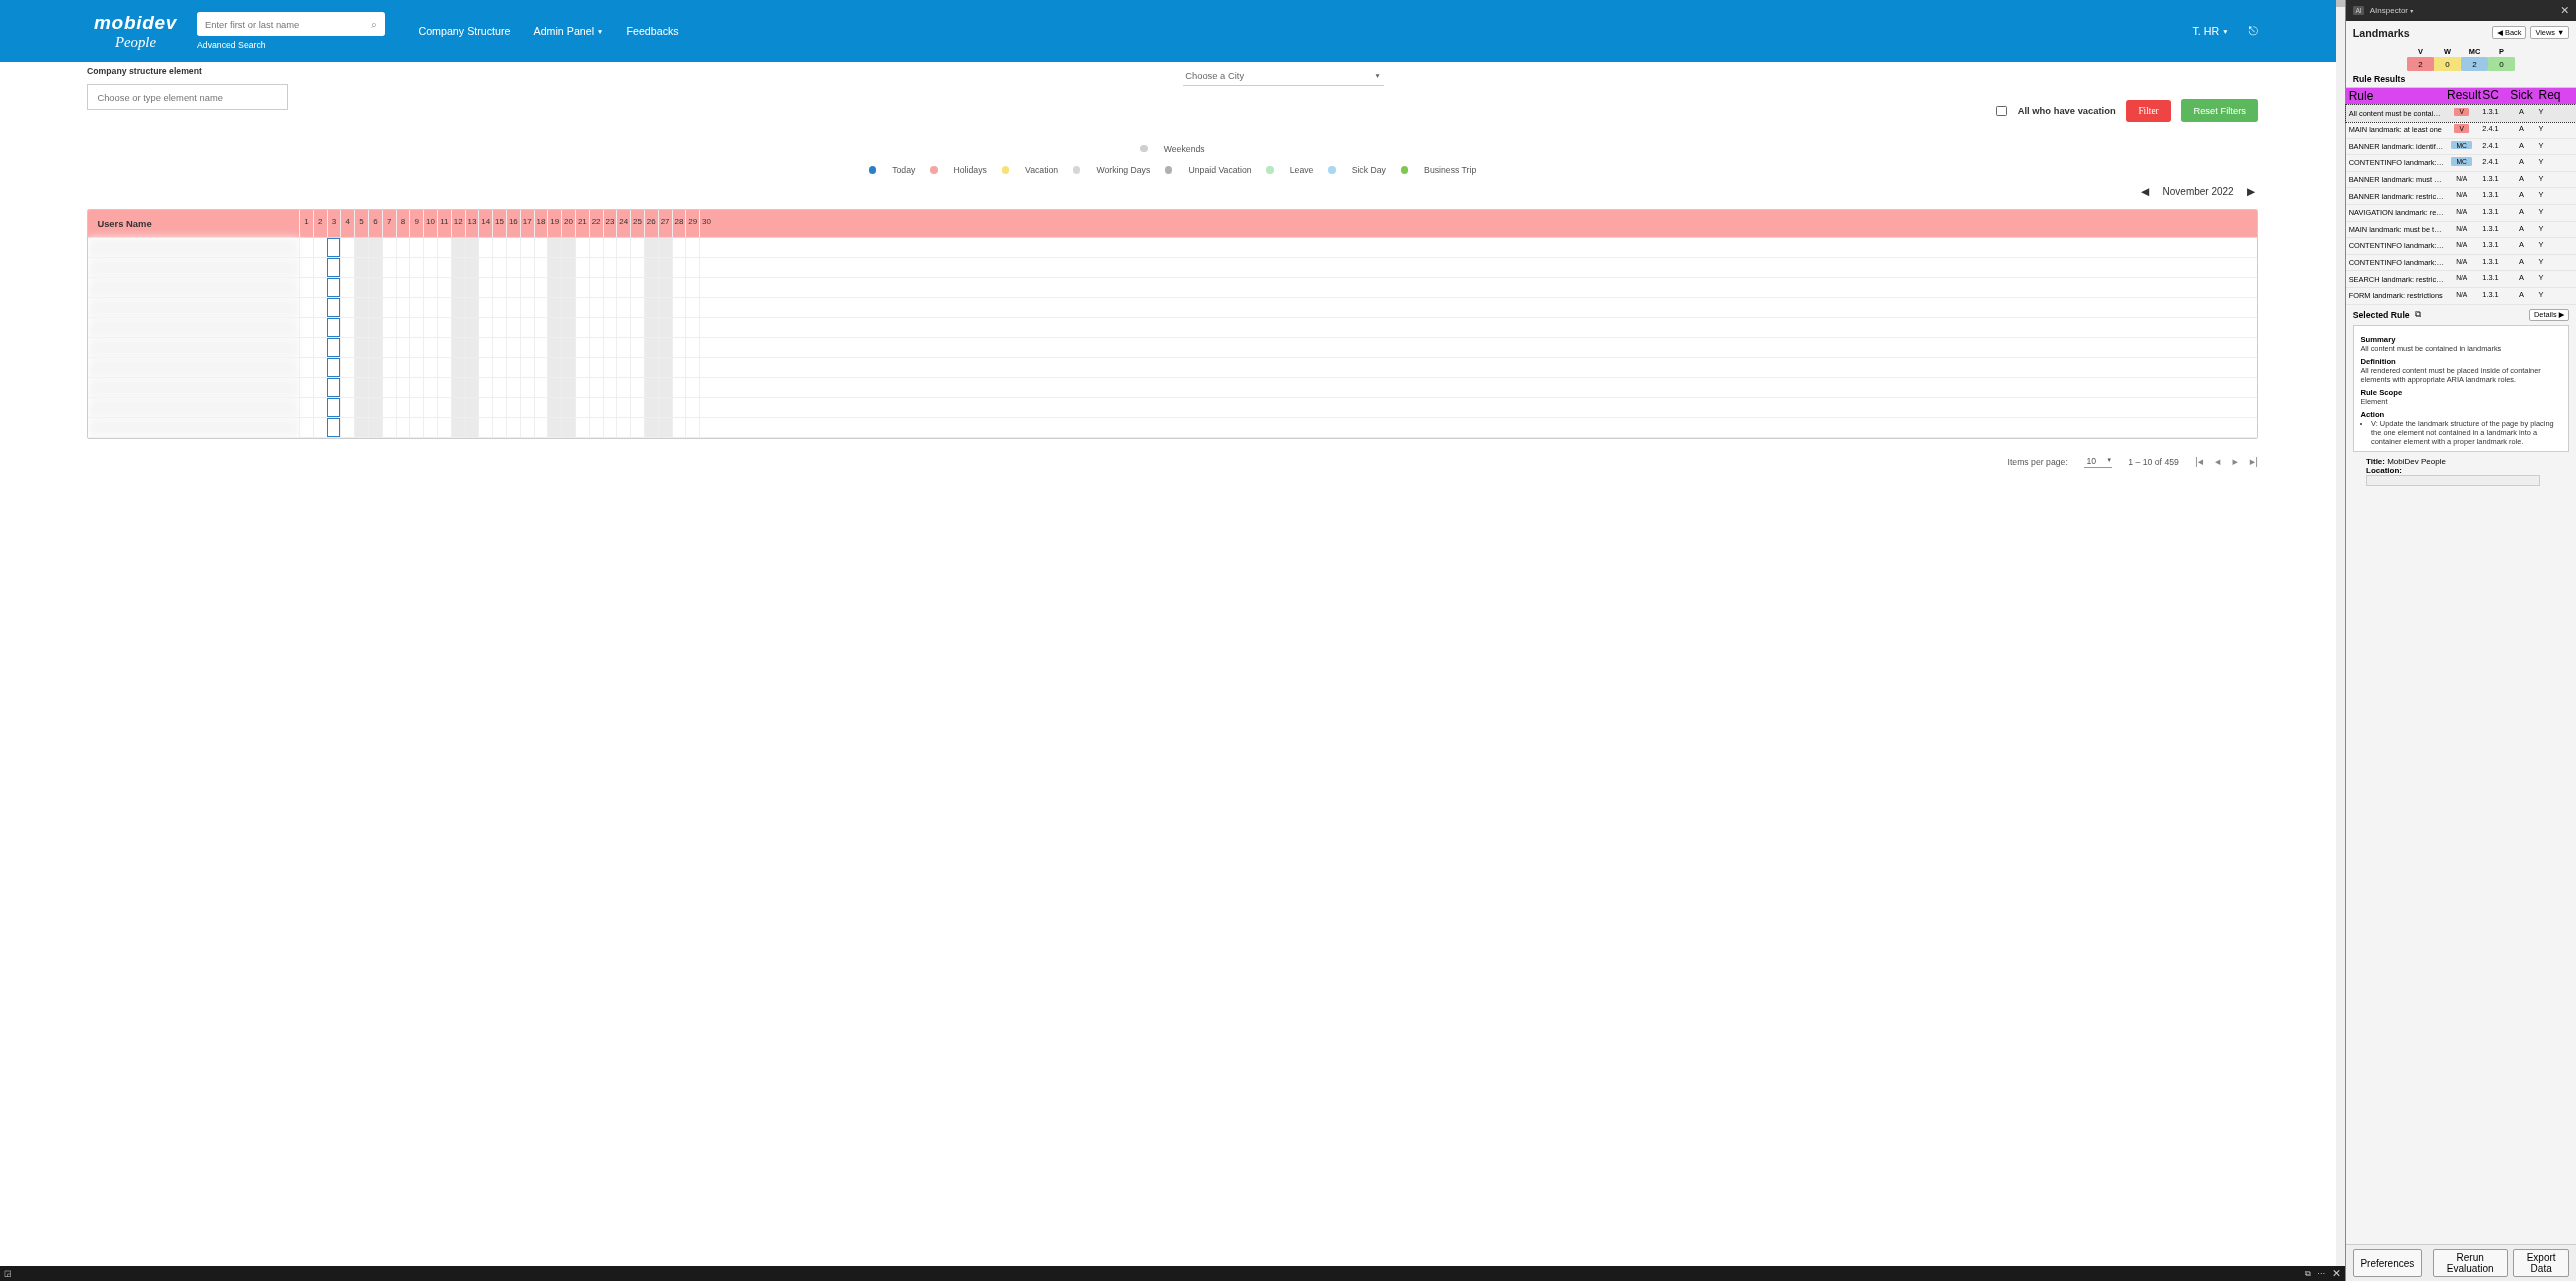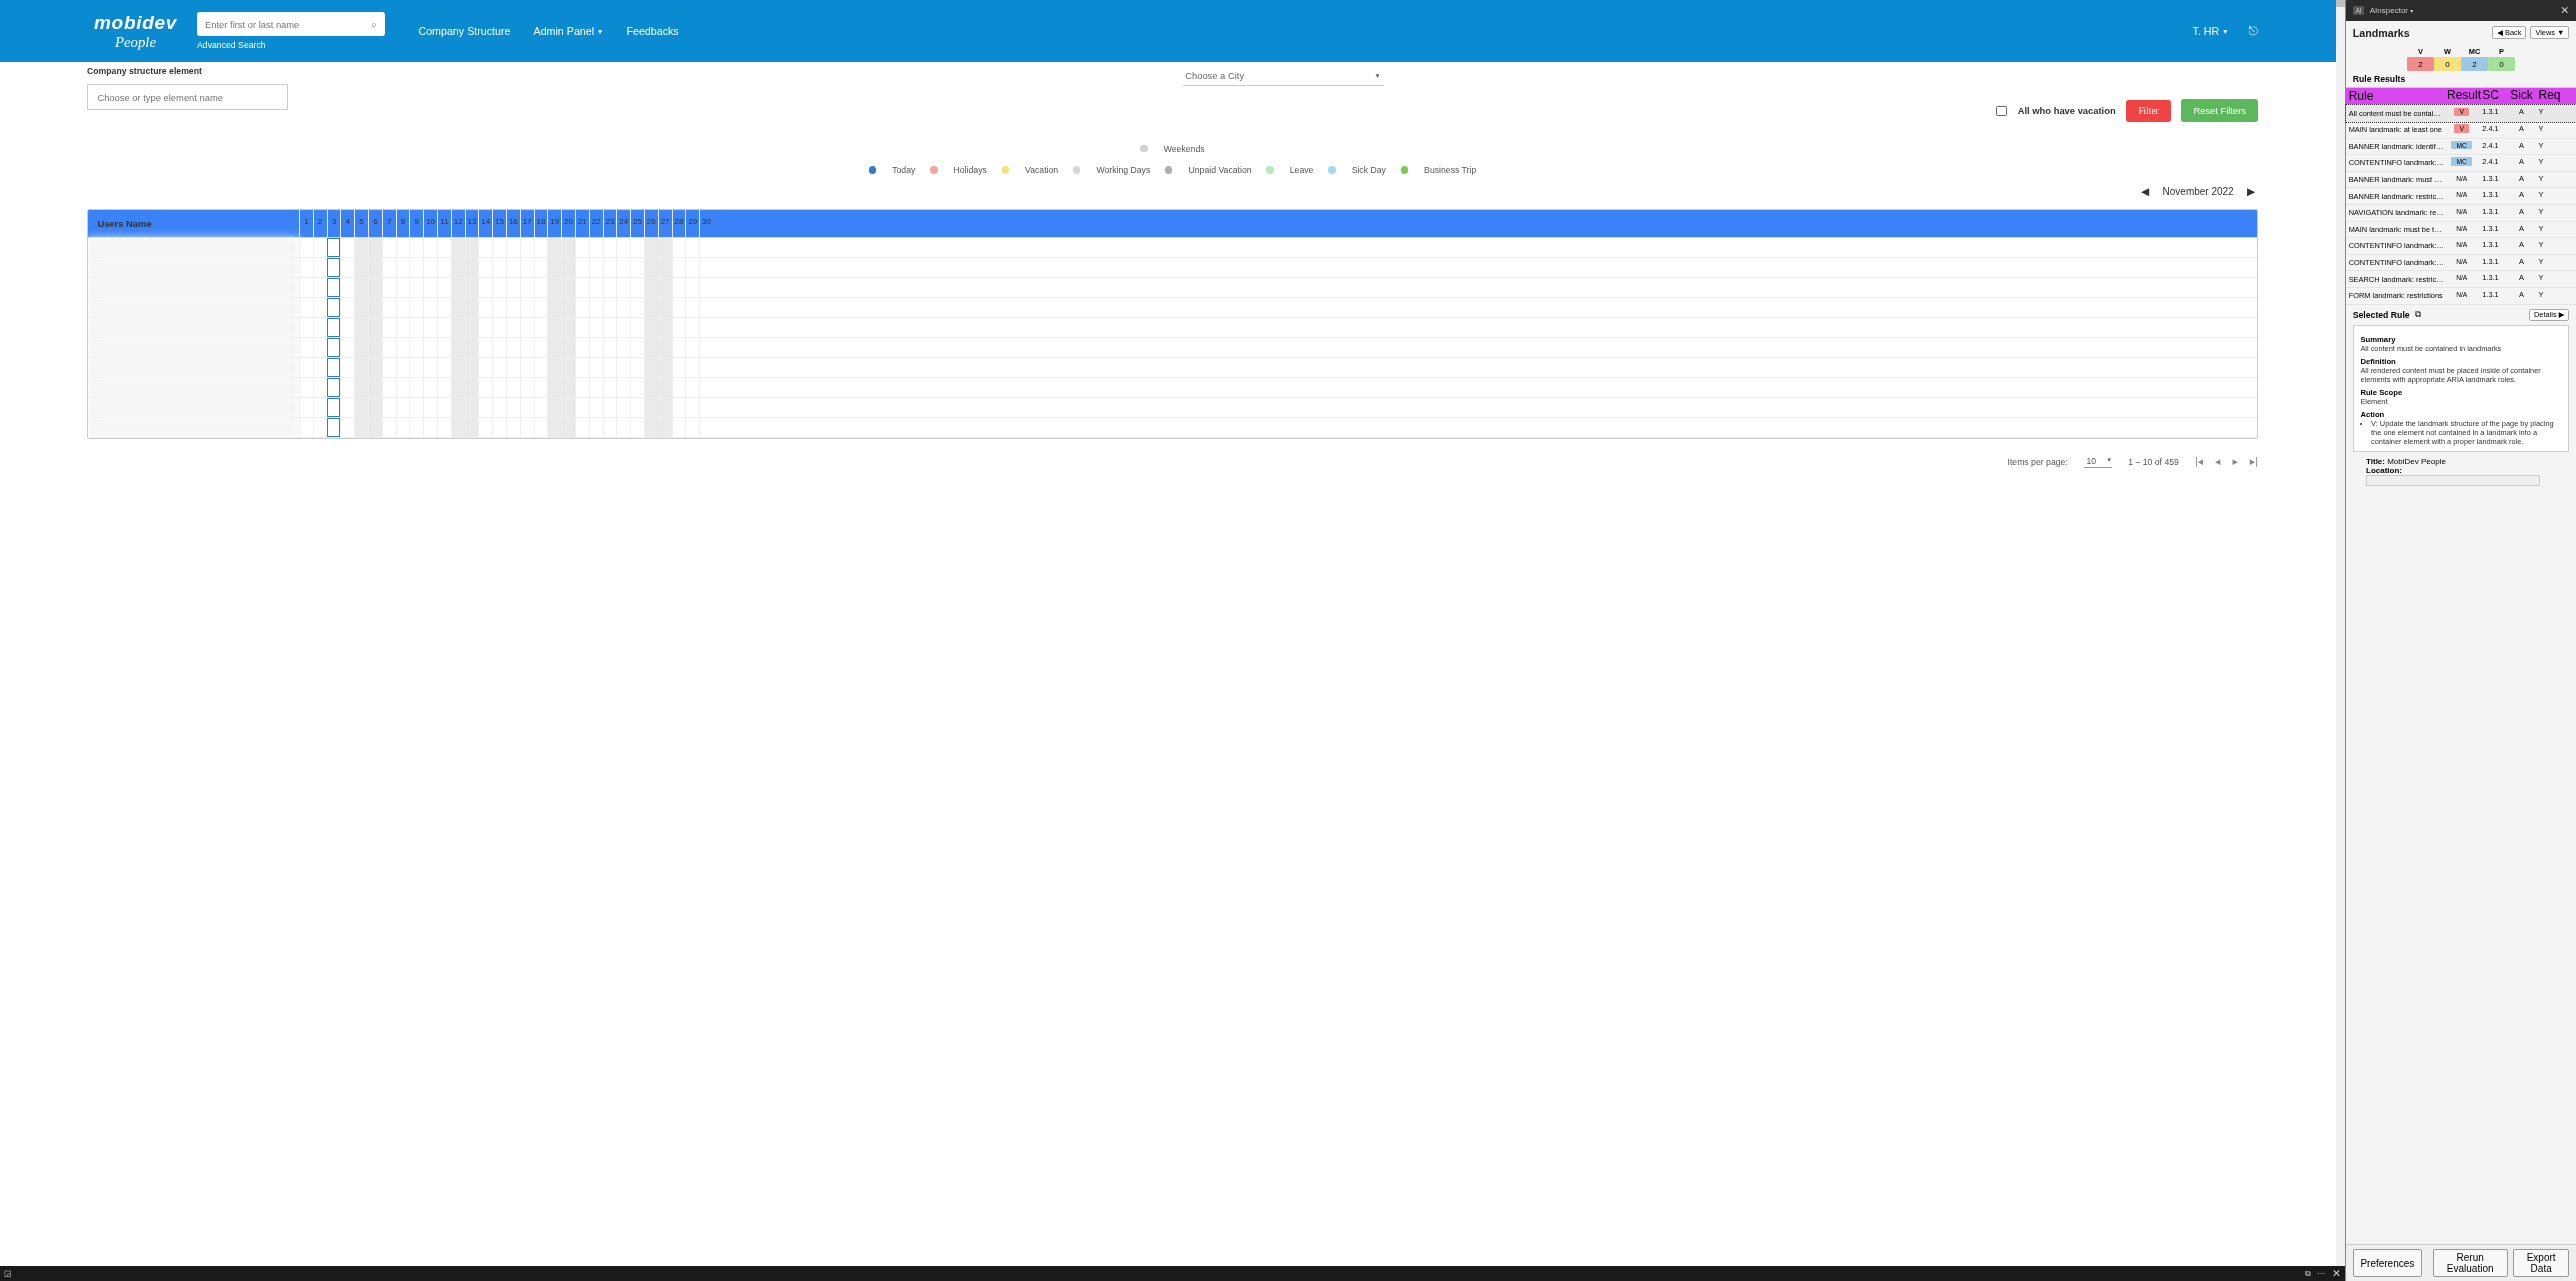--- a/index.html
+++ b/index.html
@@ -39,21 +39,21 @@
 .legend-wrap { margin-top: 20px; text-align: center; }
 .legend { display: inline-flex; gap: 14.8px; flex-wrap: wrap; justify-content: center; }
 .legend-item { display: flex; align-items: center; gap: 16px; font-size: 8.7px; color: #555; }
 .dot { width: 7.4px; height: 7.4px; border-radius: 50%; }
 
 .month-nav { display: flex; justify-content: flex-end; align-items: center; gap: 13.4px; margin-top: 9.4px; margin-right: 2.7px; }
 .month-arrow { cursor: pointer; font-size: 10.7px; color: #333; }
 .month-label { font-size: 10px; color: #333; }
 
 .cal-table { margin-top: 10.7px; border: 0.7px solid #ccc; border-radius: 2px; overflow: hidden; }
-.cal-header { display: flex; border-bottom: 0.7px solid #ddd; background: #3b82f6; }
+.cal-header { display: flex; border-bottom: 0.7px solid #ddd; background: #fca5a5; }
 .users-col { width: 211px; padding: 8px 9.4px; font-size: 9.4px; font-weight: 600; color: #333; }
 .day-col { width: 13.8px; text-align: center; padding: 6.7px 0; font-size: 8px; color: #333; border-left: 0.7px solid #eee; }
 .cal-row { display: flex; border-bottom: 0.7px solid #eee; height: 20px; }
 .user-cell { width: 211px; background: #f5f5f5; filter: blur(4px); }
 .day-cell { width: 13.8px; border-left: 0.7px solid #eee; }
 .weekend { background: #eaeaea; }
 .today { border: 1.3px solid #2c7ec7; }
 
 .pagination { display: flex; justify-content: flex-end; align-items: center; gap: 16px; margin-top: 16px; font-size: 8.7px; color: #555; }
 .ipp { border-bottom: 0.7px solid #999; padding: 1.3px 16px 1.3px 2.7px; position: relative; }

